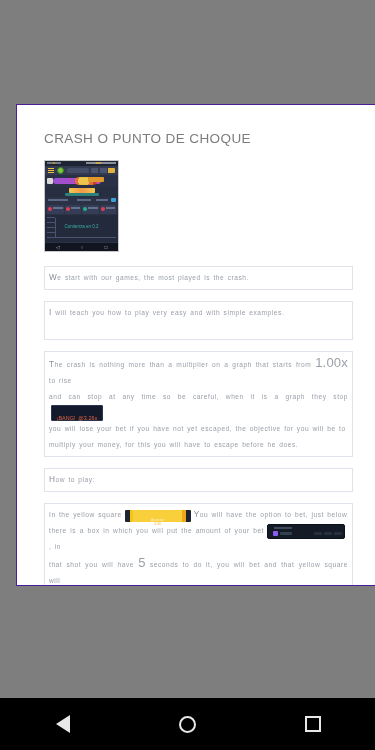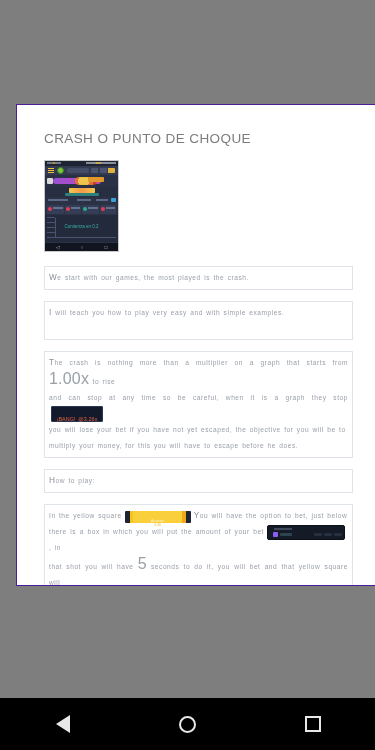--- a/index.html
+++ b/index.html
@@ -196,21 +196,21 @@
   .tline {
     font-size: 6.6px;
     color: #9aa0a9;
     letter-spacing: 0.55px;
     line-height: 16px;
     text-align: justify;
     word-spacing: 1px;
   }
   .tline.single { text-align: left; }
   .tline .cap { font-size: 8.2px; color: #8a9098; }
-  .tline .big { font-size: 16px; color: #9aa0a9; letter-spacing: 0.2px; }
+  .tline .big { font-size: 13px; color: #9aa0a9; letter-spacing: 0.2px; }
 
   .tblock.tall { padding-bottom: 18px; }
 
   
   .chip-img {
     display: inline-block;
     vertical-align: middle;
     position: relative;
     margin: 0 3px;
   }

